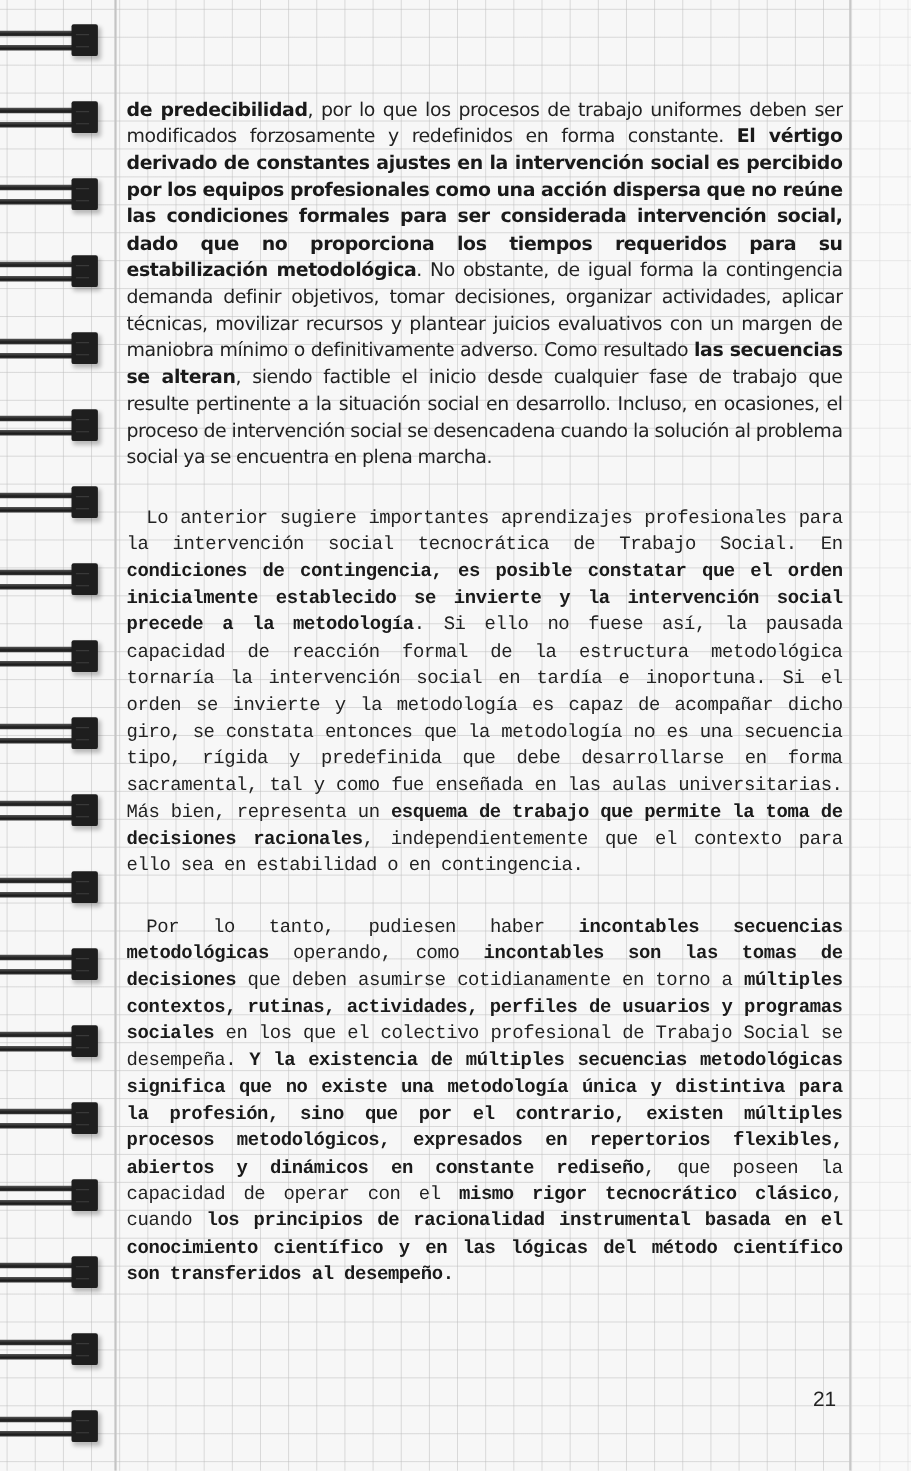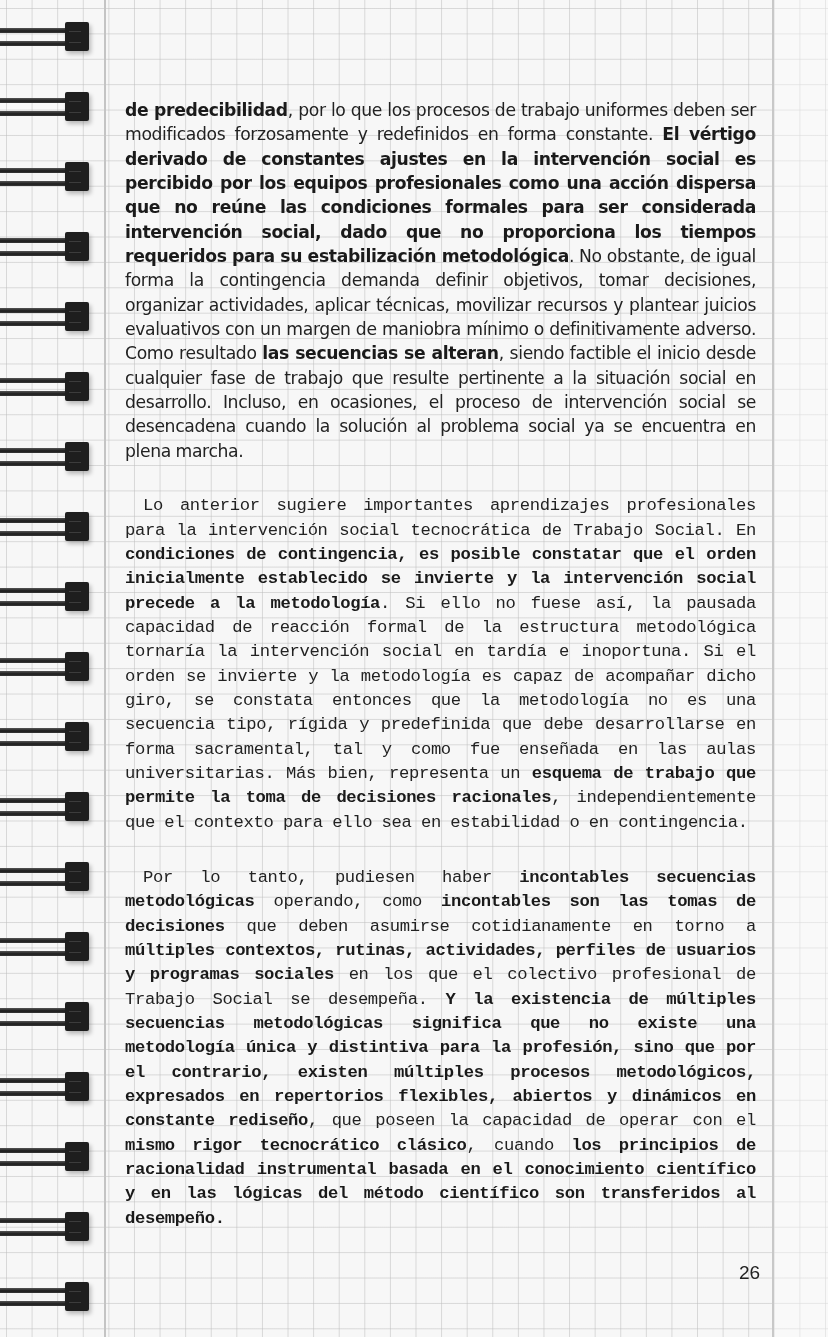--- a/index.html
+++ b/index.html
@@ -44,21 +44,21 @@
   }
   .spiral .clip::after {
     content: ""; position: absolute; left: 4px; top: 9px; width: 12px; height: 10px;
     border-top: 1px solid #3c3c3c; border-bottom: 1px solid #3c3c3c;
   }
   .text-block {
     position: absolute; left: 115px; top: 88px; width: 651px;
     font-size: 17.2px; line-height: 24.35px; color: #222;
     letter-spacing: -0.35px; word-spacing: -0.5px;
   }
-  .para { margin: 10px; text-align: justify; }
+  .para { margin: 0; text-align: justify; }
   .para + .para { margin-top: 31px; }
   .para.indent { text-indent: 18px; font-family: Liberation Mono, monospace; }
   .para b { font-weight: bold; color: #1a1a1a; }
   .page-number {
     position: absolute; left: 739px; top: 1262px;
     font-family: "Liberation Sans", sans-serif; font-size: 19px; color: #222;
   }
 </style>
 </head>
 <body>
@@ -165,14 +165,14 @@
         <div class="clip"></div>
       </div>
     </div>
 
   <div class="text-block" id="text-block">
       <p class="para"><b>de predecibilidad</b><span>, por lo que los procesos de trabajo uniformes deben ser modificados forzosamente y redefinidos en forma constante. </span><b>El vértigo derivado de constantes ajustes en la intervención social es percibido por los equipos profesionales como una acción dispersa que no reúne las condiciones formales para ser considerada intervención social, dado que no proporciona los tiempos requeridos para su estabilización metodológica</b><span>. No obstante, de igual forma la contingencia demanda definir objetivos, tomar decisiones, organizar actividades, aplicar técnicas, movilizar recursos y plantear juicios evaluativos con un margen de maniobra mínimo o definitivamente adverso. Como resultado </span><b>las secuencias se alteran</b><span>, siendo factible el inicio desde cualquier fase de trabajo que resulte pertinente a la situación social en desarrollo. Incluso, en ocasiones, el proceso de intervención social se desencadena cuando la solución al problema social ya se encuentra en plena marcha.</span></p>
       <p class="para indent"><span>Lo anterior sugiere importantes aprendizajes profesionales para la intervención social tecnocrática de Trabajo Social. En </span><b>condiciones de contingencia, es posible constatar que el orden inicialmente establecido se invierte y la intervención social precede a la metodología</b><span>. Si ello no fuese así, la pausada capacidad de reacción formal de la estructura metodológica tornaría la intervención social en tardía e inoportuna. Si el orden se invierte y la metodología es capaz de acompañar dicho giro, se constata entonces que la metodología no es una secuencia tipo, rígida y predefinida que debe desarrollarse en forma sacramental, tal y como fue enseñada en las aulas universitarias. Más bien, representa un </span><b>esquema de trabajo que permite la toma de decisiones racionales</b><span>, independientemente que el contexto para ello sea en estabilidad o en contingencia.</span></p>
       <p class="para indent"><span>Por lo tanto, pudiesen haber </span><b>incontables secuencias metodológicas</b><span> operando, como </span><b>incontables son las tomas de decisiones</b><span> que deben asumirse cotidianamente en torno a </span><b>múltiples contextos, rutinas, actividades, perfiles de usuarios y programas sociales</b><span> en los que el colectivo profesional de Trabajo Social se desempeña. </span><b>Y la existencia de múltiples secuencias metodológicas significa que no existe una metodología única y distintiva para la profesión, sino que por el contrario, existen múltiples procesos metodológicos, expresados en repertorios flexibles, abiertos y dinámicos en constante rediseño</b><span>, que poseen la capacidad de operar con el </span><b>mismo rigor tecnocrático clásico</b><span>, cuando </span><b>los principios de racionalidad instrumental basada en el conocimiento científico y en las lógicas del método científico son transferidos al desempeño.</b></p>
     </div>
 
-  <div class="page-number">26</div>
+  <div class="page-number">21</div>
 </div>
 
 </body></html>

